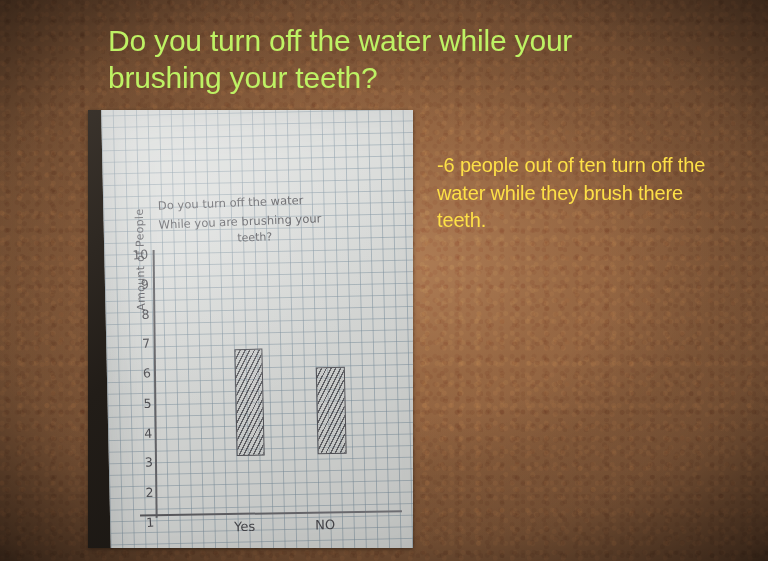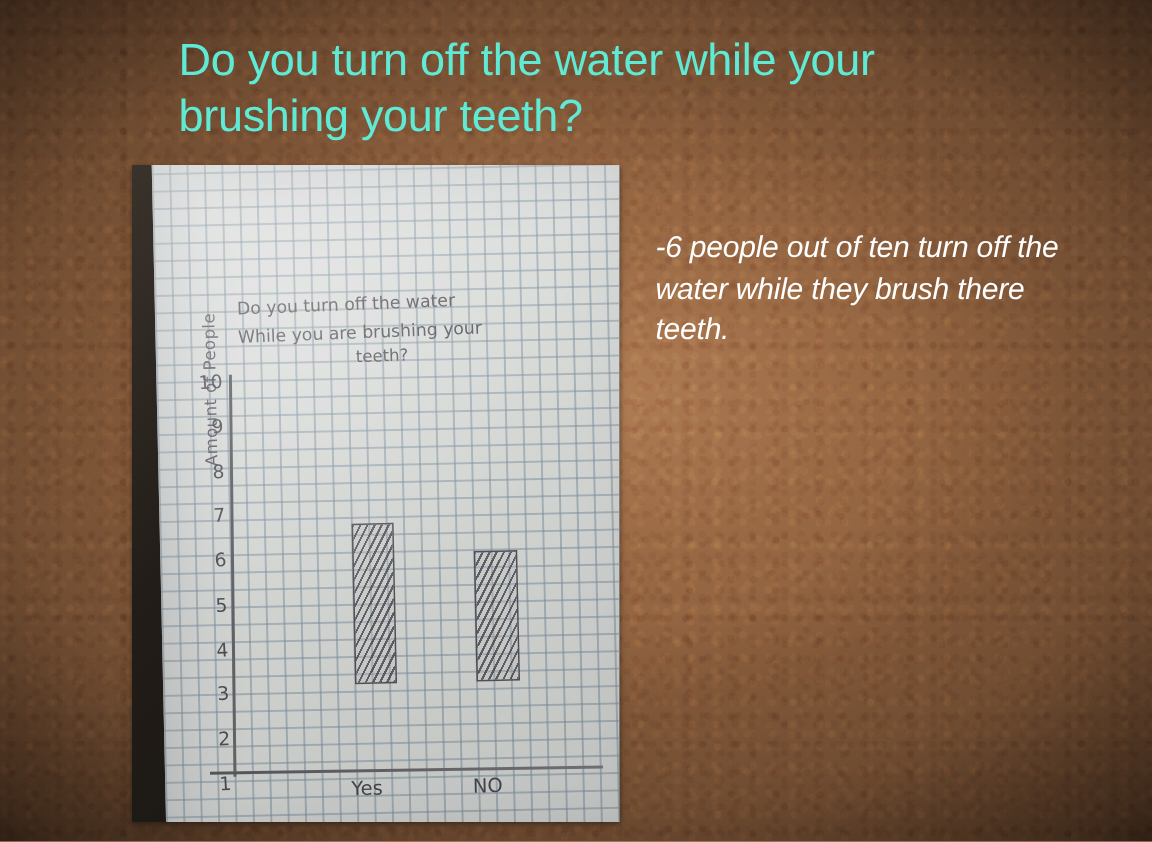--- a/index.html
+++ b/index.html
@@ -32,31 +32,30 @@
     background-size:17px 15px,23px 19px,13px 21px,29px 17px,19px 25px,15px 13px,27px 23px,21px 18px,25px 27px,11px 14px;
     mix-blend-mode:overlay;opacity:.95;
   }
   #vignette{
     position:absolute;inset:0;
     background:radial-gradient(ellipse 75% 70% at 50% 48%, rgba(0,0,0,0) 38%, rgba(0,0,0,.18) 68%, rgba(0,0,0,.50) 95%, rgba(0,0,0,.62) 100%);
   }
 
   
   #title{
-    position:absolute;left:119px;top:22px;width:560px;
-    font-size:30px;line-height:37px;color:#5eead4;
+    position:absolute;left:108px;top:22px;width:560px;
+    font-size:30px;line-height:37px;color:#bef264;
     letter-spacing:-0.2px;
   }
 
   
   #body-text{
     position:absolute;left:437px;top:152px;width:300px;
-    font-size:20px;line-height:27.5px;color:#ffffff;
+    font-size:20px;line-height:27.5px;color:#fde047;
     letter-spacing:-0.15px;
-    font-style:italic;
   }
   #body-text p{margin:0;}
 
   
   #photo{
     position:absolute;left:88px;top:110px;width:325px;height:438px;
     background:#0b0a09;overflow:hidden;
     box-shadow:0 1px 4px rgba(0,0,0,.45);
   }
   

